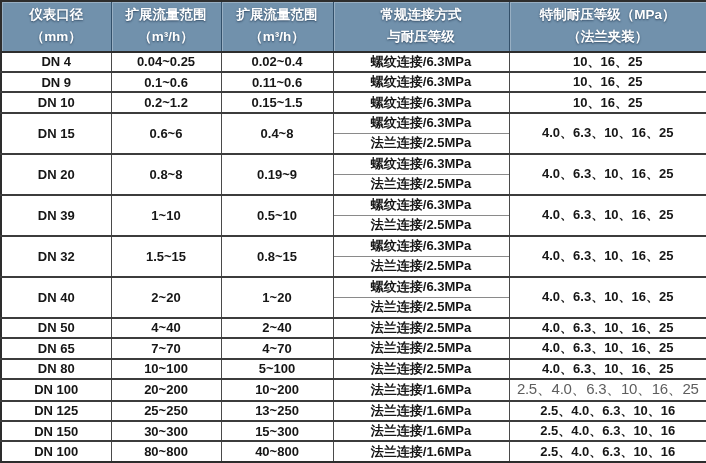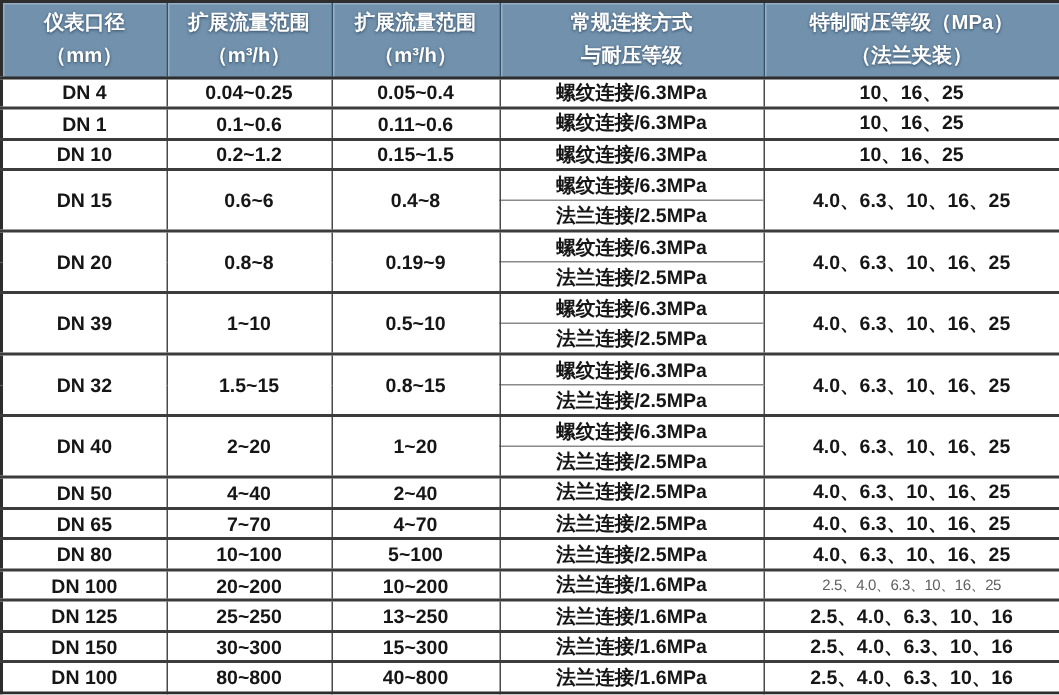--- a/index.html
+++ b/index.html
@@ -46,21 +46,21 @@
     height:20px;padding:0 2px;
     border-left:1px solid var(--border-vert);
     border-right:1px solid var(--border-vert);
     background:var(--body-bg);
   }
   tbody tr.group-start td{border-top:2px solid var(--border-group);}
   tbody td.sub{border-top:1px solid var(--border-sub);}
   tbody td.muted{
     color:var(--muted-text);
     font-weight:normal;
-    font-size:10px;
+    font-size:15px;
     letter-spacing:-0.3px;
   }
 </style>
 </head>
 <body>
 
 <div class="screen">
   <table class="spec">
     <colgroup>
       <col class="c1">
@@ -90,26 +90,26 @@
         <th>
           <span class="hline">特制耐压等级（MPa）</span>
           <span class="hline">（法兰夹装）</span>
         </th>
       </tr>
     </thead>
     <tbody>
         <tr class="group-start">
           <td class="c-dn">DN 4</td>
           <td class="c-num">0.04~0.25</td>
-          <td class="c-num">0.05~0.4</td>
+          <td class="c-num">0.02~0.4</td>
           <td class="c-conn">螺纹连接/6.3MPa</td>
           <td class="c-press">10、16、25</td>
         </tr>
         <tr class="group-start">
-          <td class="c-dn">DN 1</td>
+          <td class="c-dn">DN 9</td>
           <td class="c-num">0.1~0.6</td>
           <td class="c-num">0.11~0.6</td>
           <td class="c-conn">螺纹连接/6.3MPa</td>
           <td class="c-press">10、16、25</td>
         </tr>
         <tr class="group-start">
           <td class="c-dn">DN 10</td>
           <td class="c-num">0.2~1.2</td>
           <td class="c-num">0.15~1.5</td>
           <td class="c-conn">螺纹连接/6.3MPa</td>

